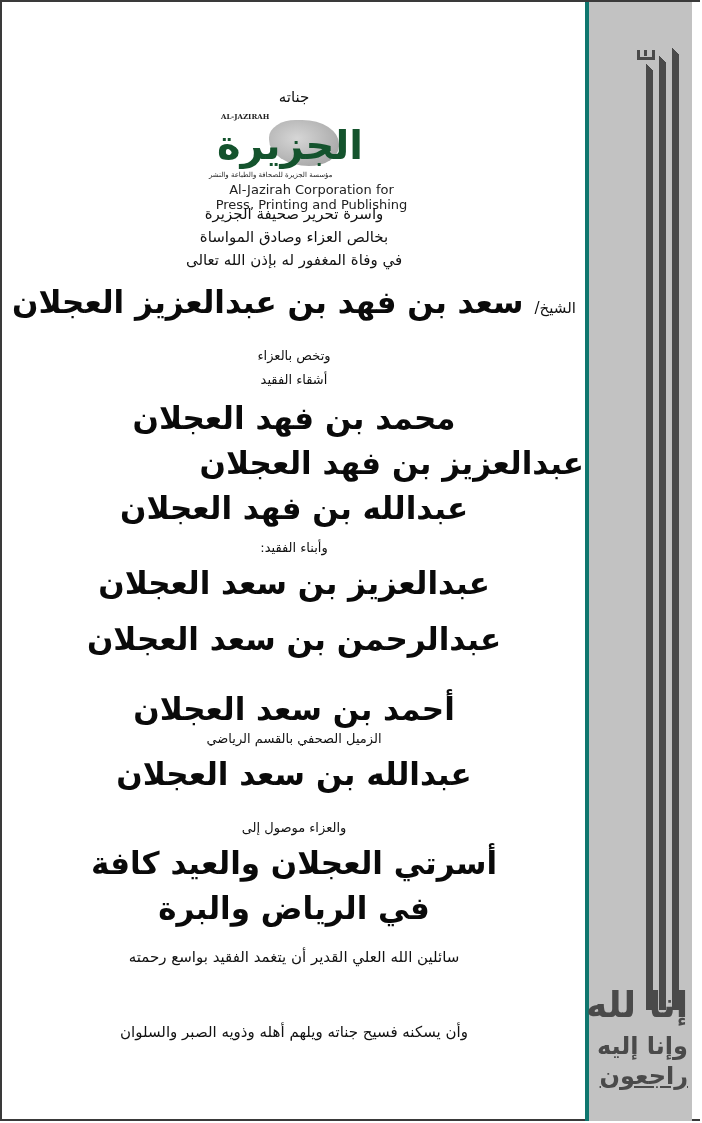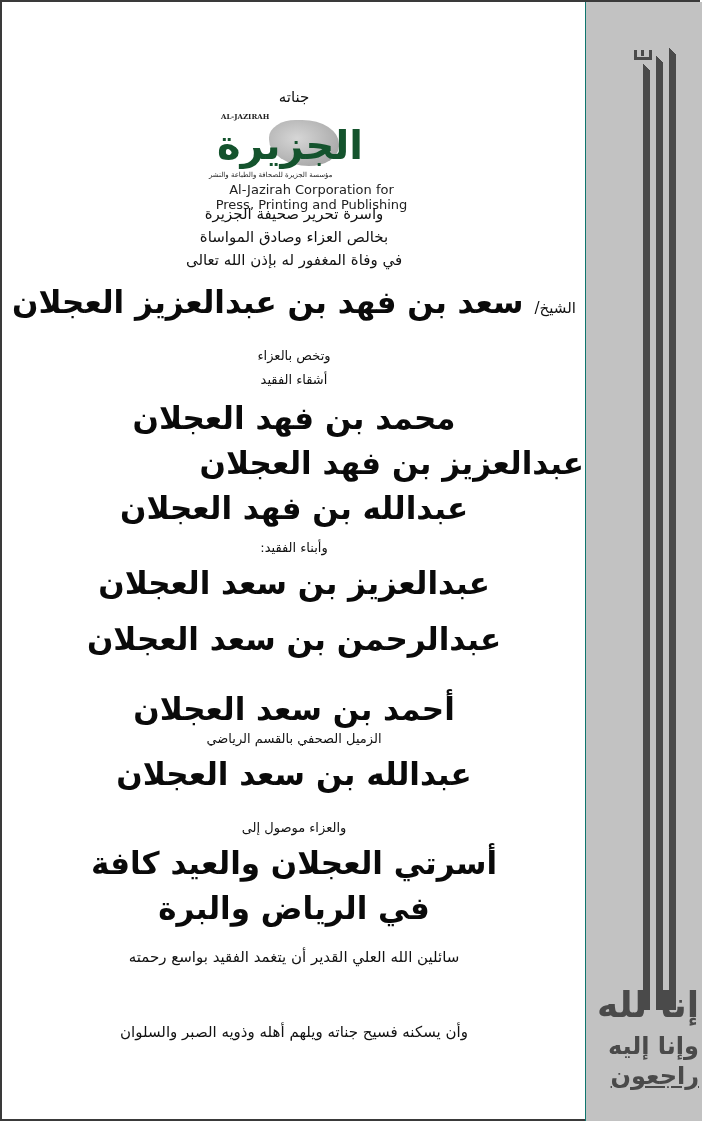--- a/index.html
+++ b/index.html
@@ -10,22 +10,22 @@
   .frame {
     position: absolute; left: 0; top: 0; width: 700px; height: 1121px;
     border-top: 2px solid #3a3a3a; border-left: 2px solid #3a3a3a; border-bottom: 2px solid #3a3a3a;
     box-sizing: border-box;
   }
   .content {
     position: absolute; left: 4px; top: 0; width: 580px; height: 1123px;
     direction: rtl; text-align: center;
   }
   .sidebar {
-    position: absolute; left: 585px; top: 2px; width: 118px; height: 1119px;
-    background: #c2c2c2; border-left: 1px solid #0f766e; box-sizing: border-box;
+    position: absolute; left: 585px; top: 2px; width: 107px; height: 1119px;
+    background: #c2c2c2; border-left: 4px solid #0f766e; box-sizing: border-box;
   }
   .bar { position: absolute; background: #4a4a4a; width: 7px; }
   .bar::before {
     content: ""; position: absolute; top: -6px; left: 0; width: 7px; height: 6px;
     background: linear-gradient(to top right, #4a4a4a 50%, transparent 50%);
   }
   .hamza-box {
     position: absolute; left: 48px; top: 48px; width: 18px; height: 10px;
     border: 3px solid #4a4a4a; border-top: none; box-sizing: border-box;
   }

